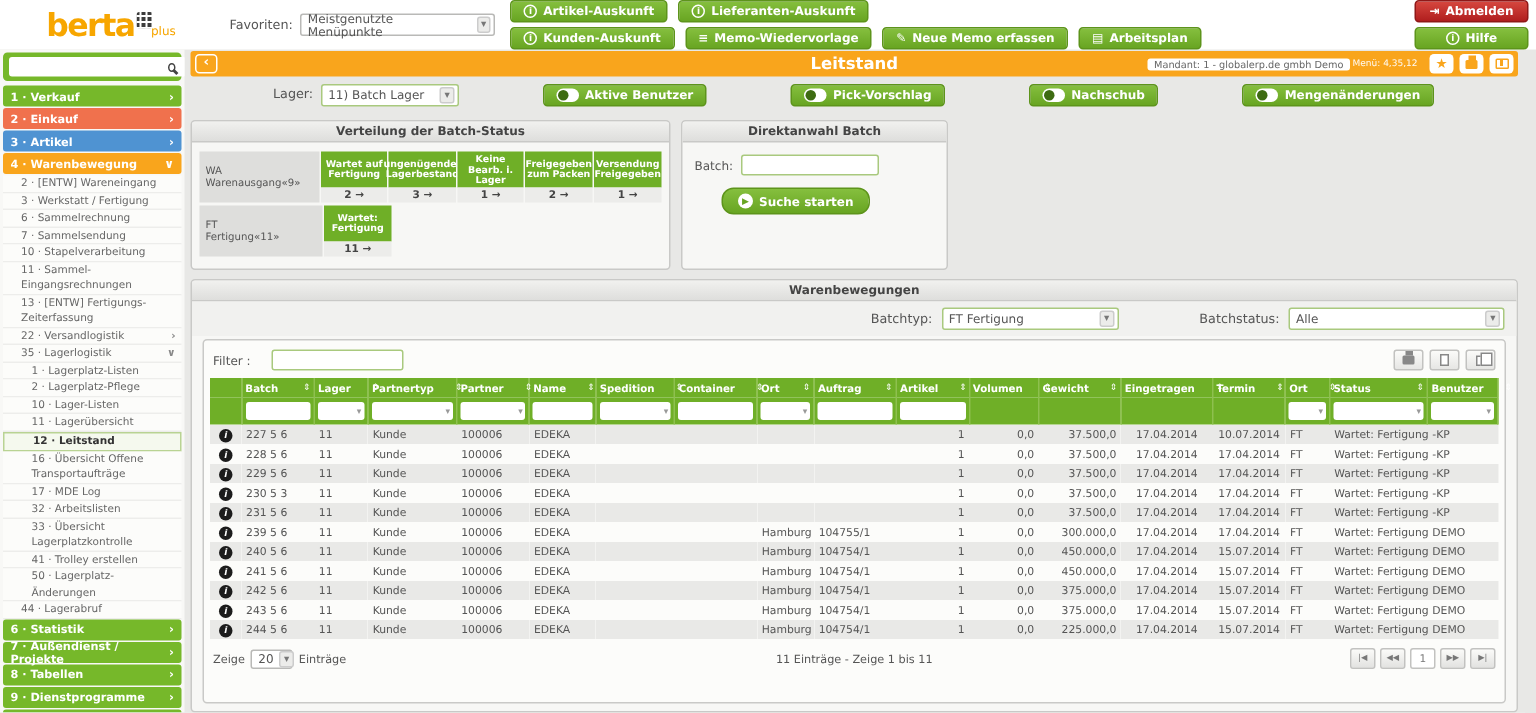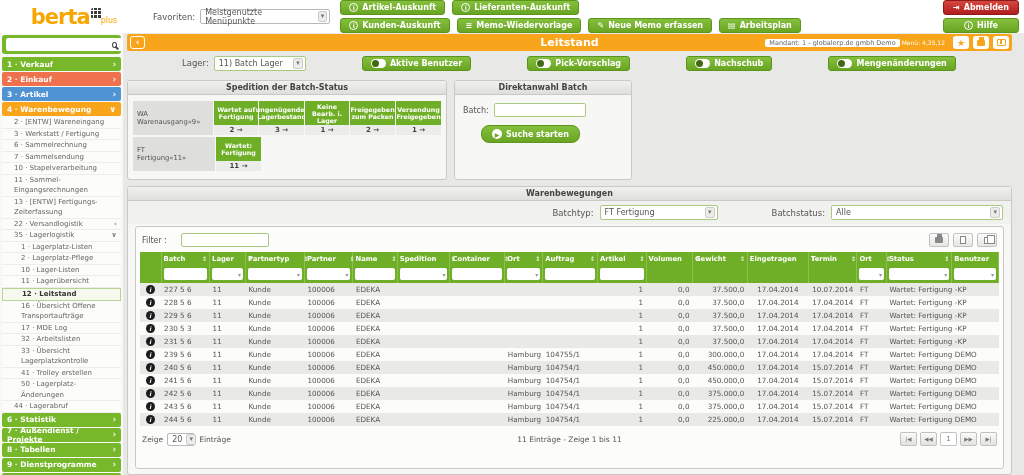--- a/index.html
+++ b/index.html
@@ -81,21 +81,21 @@
 .da-row{display:flex;align-items:center;gap:5px;font-size:8px}
 .tin{border:1px solid #a9c97e;border-radius:2px;height:14px;font-size:8px;padding:0 3px;outline:none;background:#fff}
 .da-row .tin{width:92px}
 .go-btn{margin:8px 0 0 18px;padding:3px 10px;border-radius:8px}
 .play-ic{width:10px;height:10px;background:#fff;border-radius:50%;color:#68a522;font-size:6px;display:flex;align-items:center;justify-content:center}
 
 .panel-wb{margin-top:6px;flex:1;display:flex;flex-direction:column}
 .btrow{display:flex;align-items:center;justify-content:flex-end;gap:6px;padding:4px 8px;background:#f1f1ef}
 .bt-label{font-size:8.5px}
 .bt-select{width:118px;border-color:#a9c97e;margin-right:48px}
-.bs-select{width:172px;border-color:#a9c97e}
+.bs-select{width:144px;border-color:#a9c97e}
 .table-box{margin:2px 7px 5px;border:1px solid #c9c9c7;border-radius:3px;background:#fcfcfa;padding:4px;flex:1}
 .filter-bar{display:flex;align-items:center;gap:14px;padding:2px 2px 5px}
 .filter-label{font-size:8px}
 .filter-bar .tin{width:88px}
 .tool-ics{margin-left:auto;display:flex;gap:4px}
 .tool-ic{width:20px;height:14px;background:linear-gradient(#fbfbf9,#e6e6e4);border:1px solid #c2c2c0;border-radius:2px;display:flex;align-items:center;justify-content:center}
 .gpr{width:8px;height:6px;background:#888;border-radius:1px;position:relative}
 .gpr::before{content:'';position:absolute;top:-3px;left:1.5px;width:5px;height:3px;background:#888}
 .gdoc{width:6px;height:8px;border:1px solid #888;background:#fff}
 .gcopy{width:6px;height:7px;border:1px solid #888;background:#fff;position:relative}
@@ -335,21 +335,21 @@
           </button>
           <button class="toggle-btn">
             <span class="tg-pill"></span>
             <span>Mengenänderungen</span>
           </button>
         </div>
     </div>
 
     <div class="panels">
       <div class="panel panel-bs">
-        <div class="panel-hd">Spedition der Batch-Status</div>
+        <div class="panel-hd">Verteilung der Batch-Status</div>
         <div class="bs-body">
             <div class="bs-row">
               <div class="bs-label">
                 <div>WA</div>
                 <div>Warenausgang«9»</div>
               </div>
               <div class="bs-cell">
                 <div class="bs-head">Wartet auf Fertigung</div>
                 <button class="bs-count">2 →</button>
               </div>

